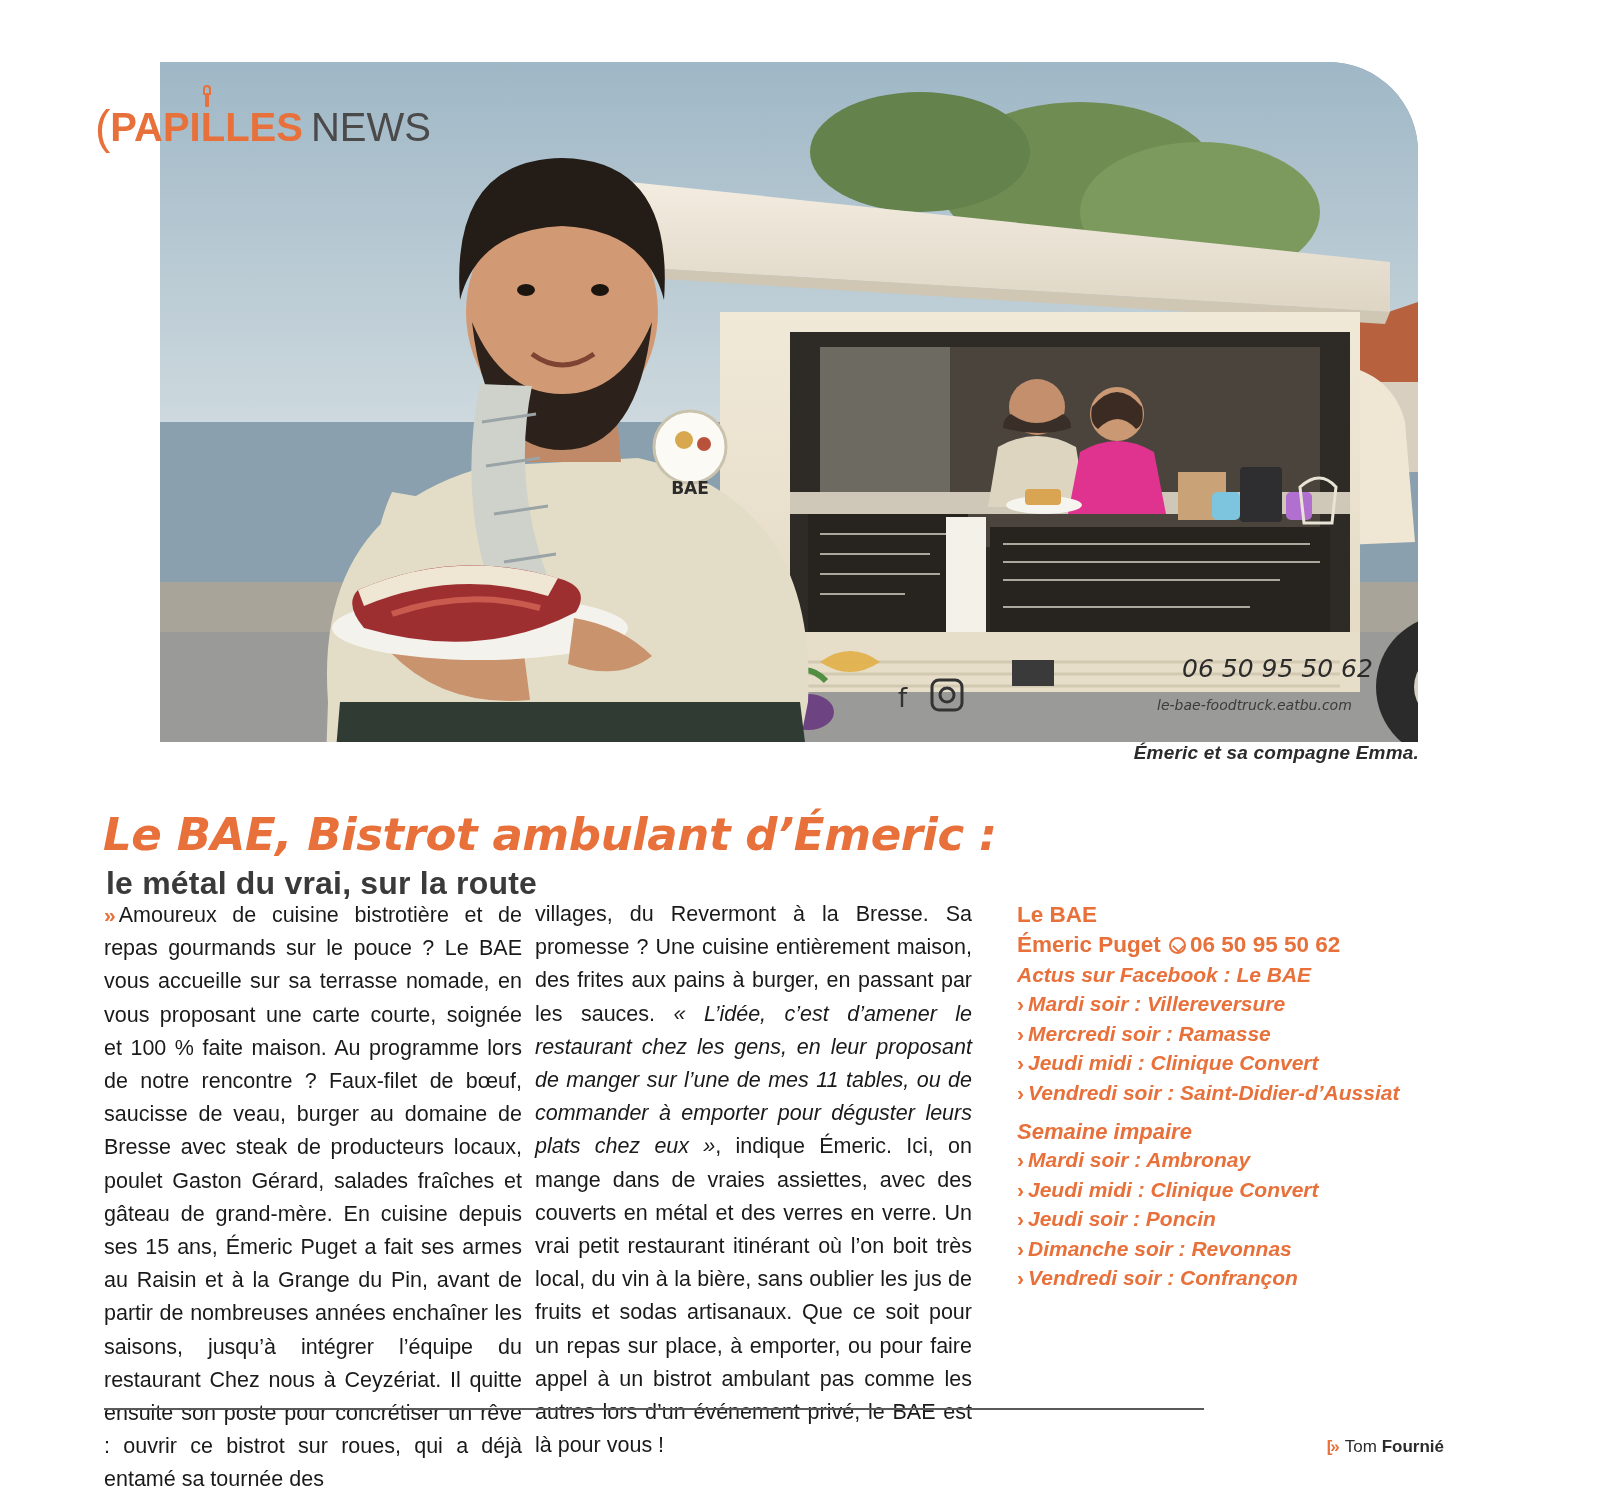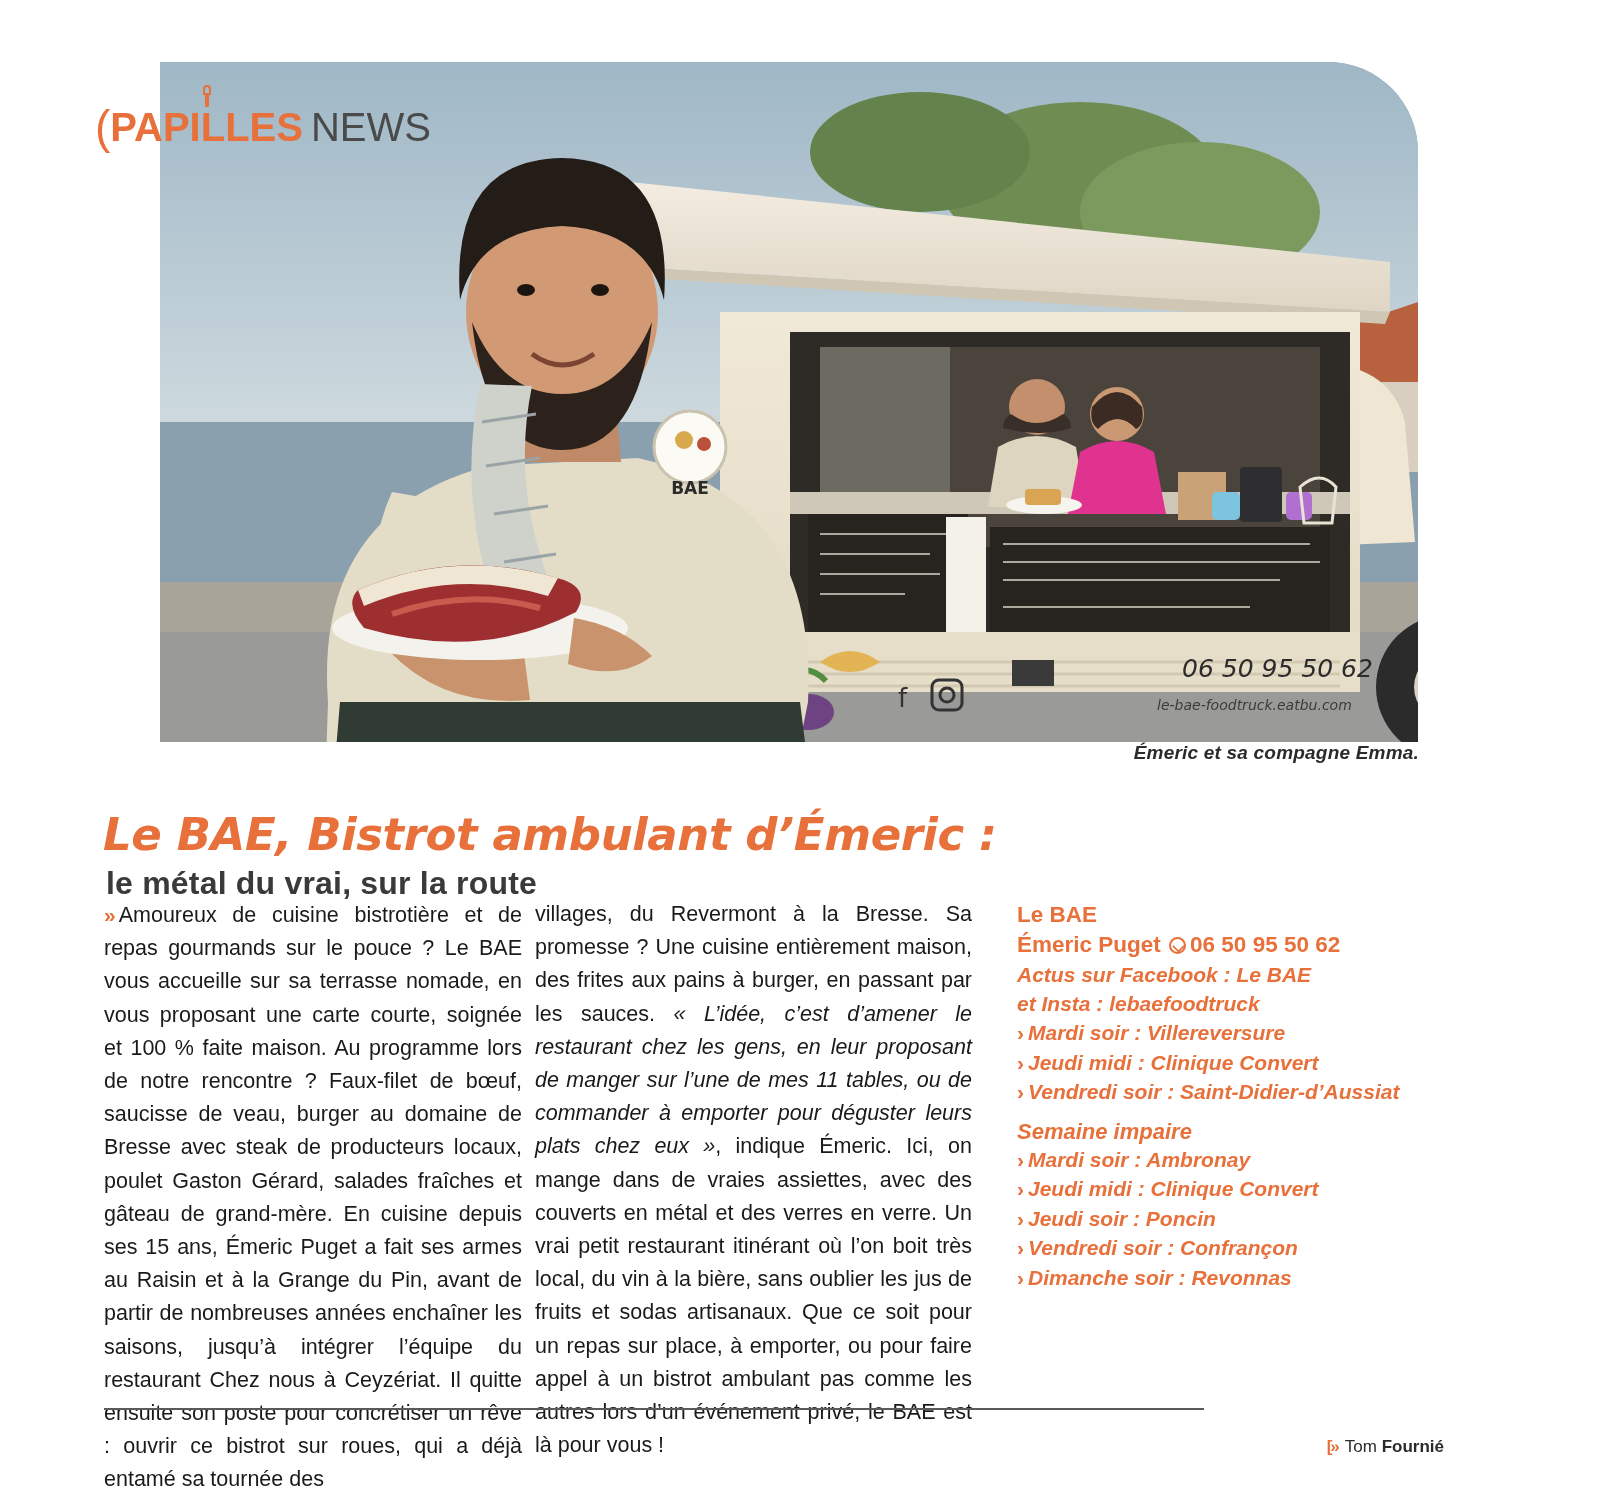--- a/index.html
+++ b/index.html
@@ -440,30 +440,30 @@
   <p><span>villages, du Revermont à la Bresse. Sa promesse ? Une cuisine entièrement maison, des frites aux pains à burger, en passant par les sauces. </span><span class="ital">« L’idée, c’est d’amener le restaurant chez les gens, en leur proposant de manger sur l’une de mes 11 tables, ou de commander à emporter pour déguster leurs plats chez eux »</span><span>, indique Émeric. Ici, on mange dans de vraies assiettes, avec des couverts en métal et des verres en verre. Un vrai petit restaurant itinérant où l’on boit très local, du vin à la bière, sans oublier les jus de fruits et sodas artisanaux. Que ce soit pour un repas sur place, à emporter, ou pour faire appel à un bistrot ambulant pas comme les autres lors d’un événement privé, le BAE est là pour vous !</span></p>
 </div>
 
 <div class="infocol">
   <div class="info-line">Le BAE</div>
   <div class="info-line">
     <span>Émeric Puget</span>
     <span class="phone-ico"></span><span>06 50 95 50 62</span>
   </div>
   <div class="info-italic">Actus sur Facebook : Le BAE</div>
-  <div class="info-italic">et Insta : lebaefoodtruck</div>
 
   <div class="sched-item"><span class="gt">›</span><span>Mardi soir : Villereversure</span></div>
+  <div class="sched-item"><span class="gt">›</span><span>Mercredi soir : Ramasse</span></div>
   <div class="sched-item"><span class="gt">›</span><span>Jeudi midi : Clinique Convert</span></div>
   <div class="sched-item"><span class="gt">›</span><span>Vendredi soir : Saint-Didier-d’Aussiat</span></div>
 
   <div class="week-title">Semaine impaire</div>
   <div class="sched-item"><span class="gt">›</span><span>Mardi soir : Ambronay</span></div>
   <div class="sched-item"><span class="gt">›</span><span>Jeudi midi : Clinique Convert</span></div>
   <div class="sched-item"><span class="gt">›</span><span>Jeudi soir : Poncin</span></div>
+  <div class="sched-item"><span class="gt">›</span><span>Dimanche soir : Revonnas</span></div>
   <div class="sched-item"><span class="gt">›</span><span>Vendredi soir : Confrançon</span></div>
-  <div class="sched-item"><span class="gt">›</span><span>Dimanche soir : Revonnas</span></div>
 </div>
 
 <div class="footer-rule"></div>
 <div class="byline">
   <span class="brk">[»</span><span class="first">Tom </span><span class="last">Fournié</span>
 </div>
 
 </body></html>

